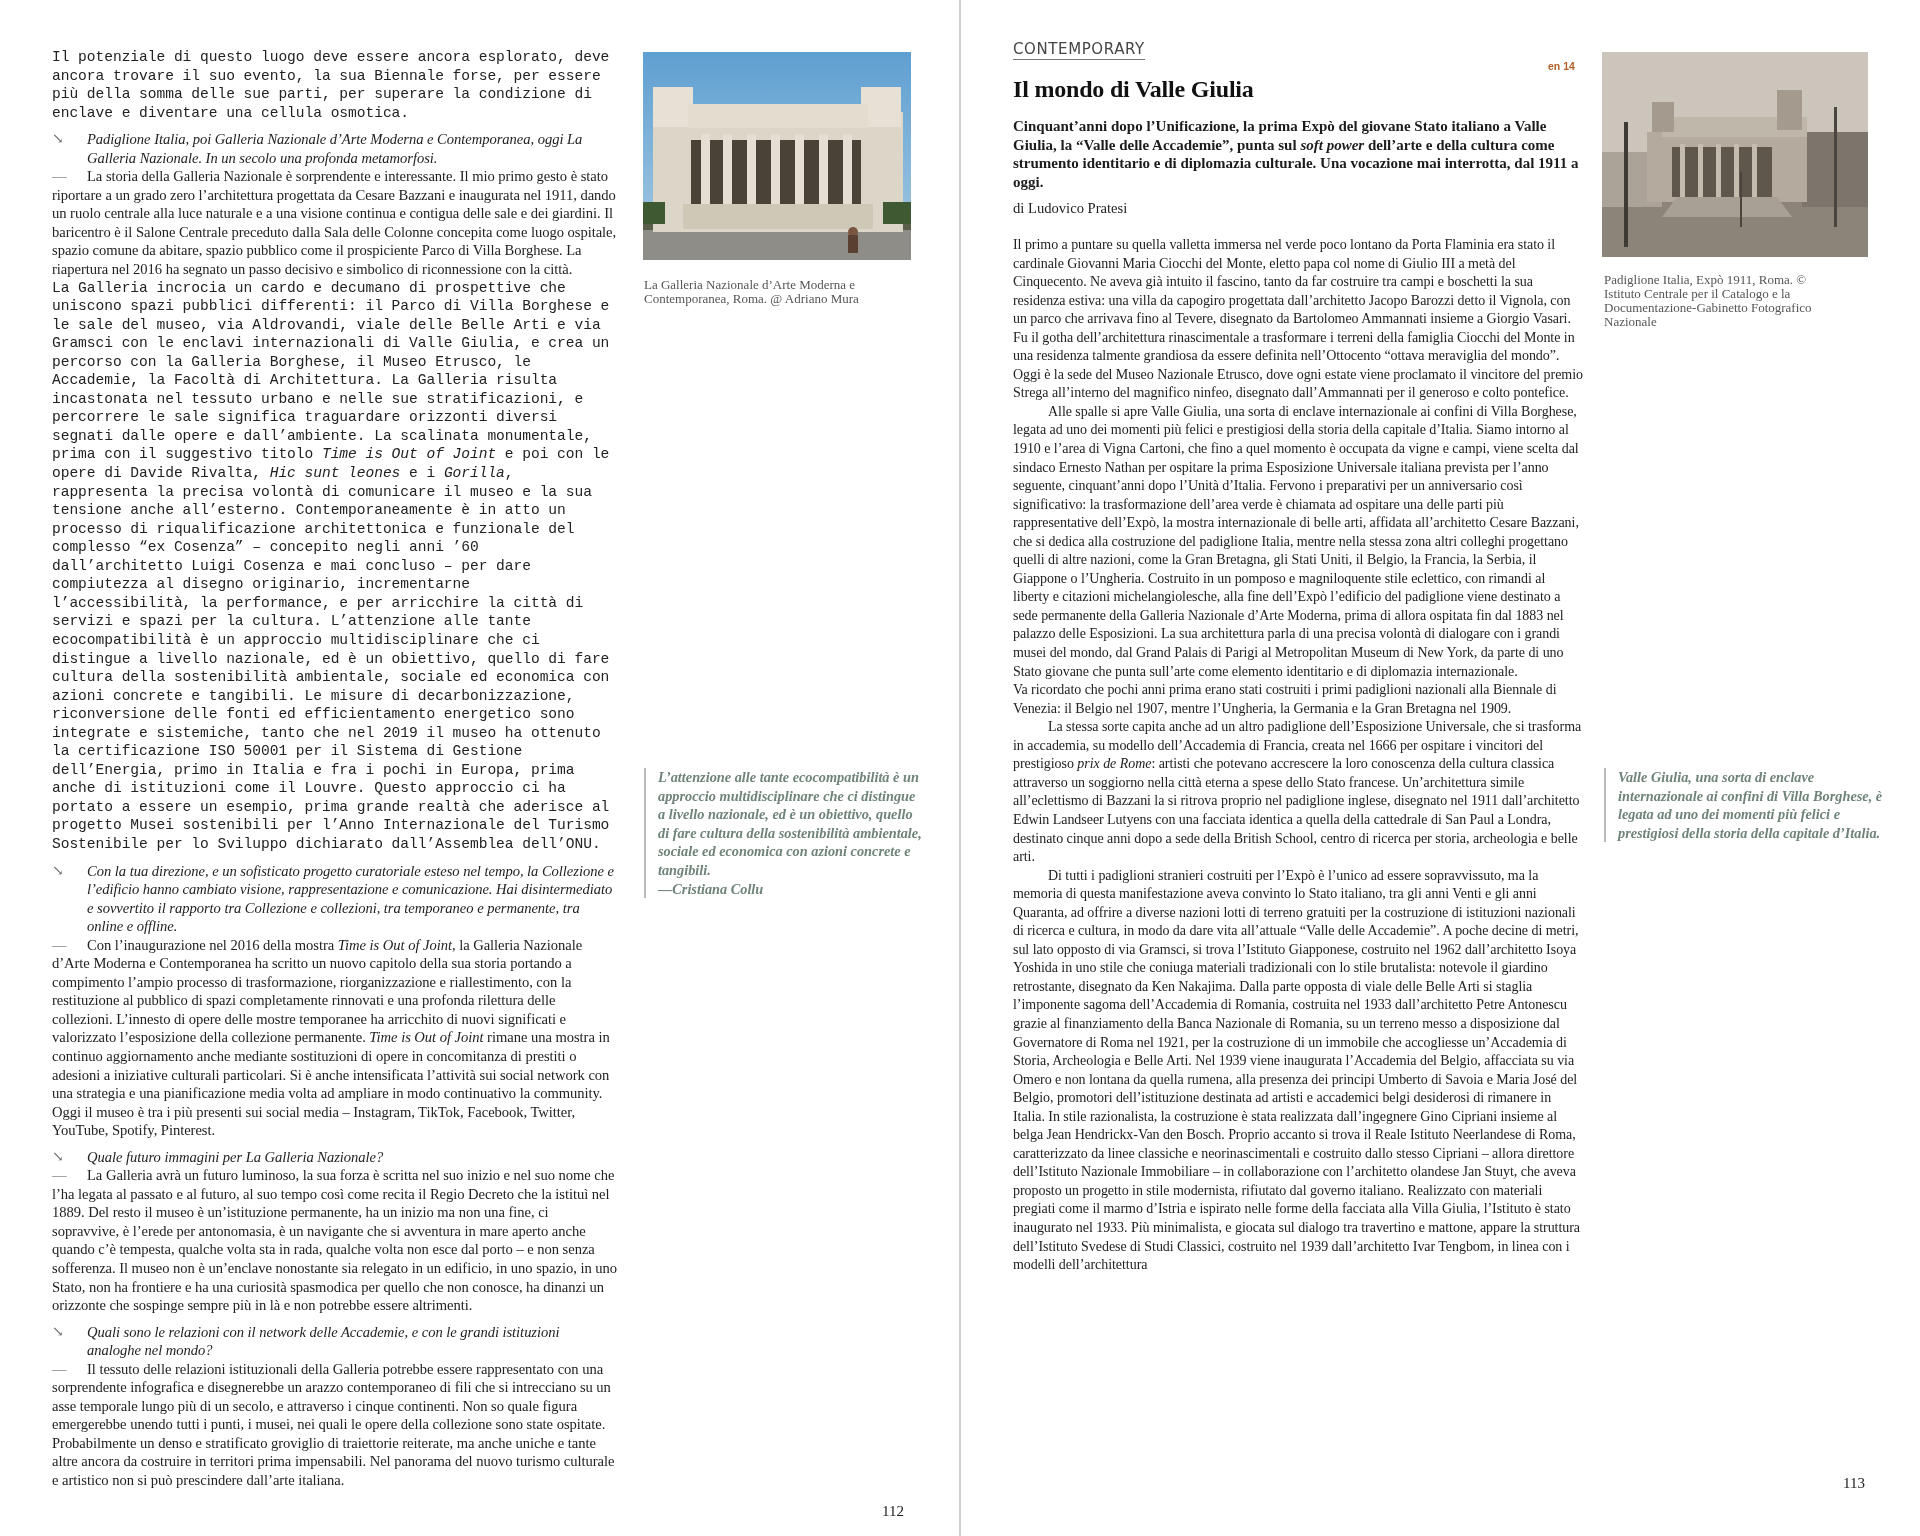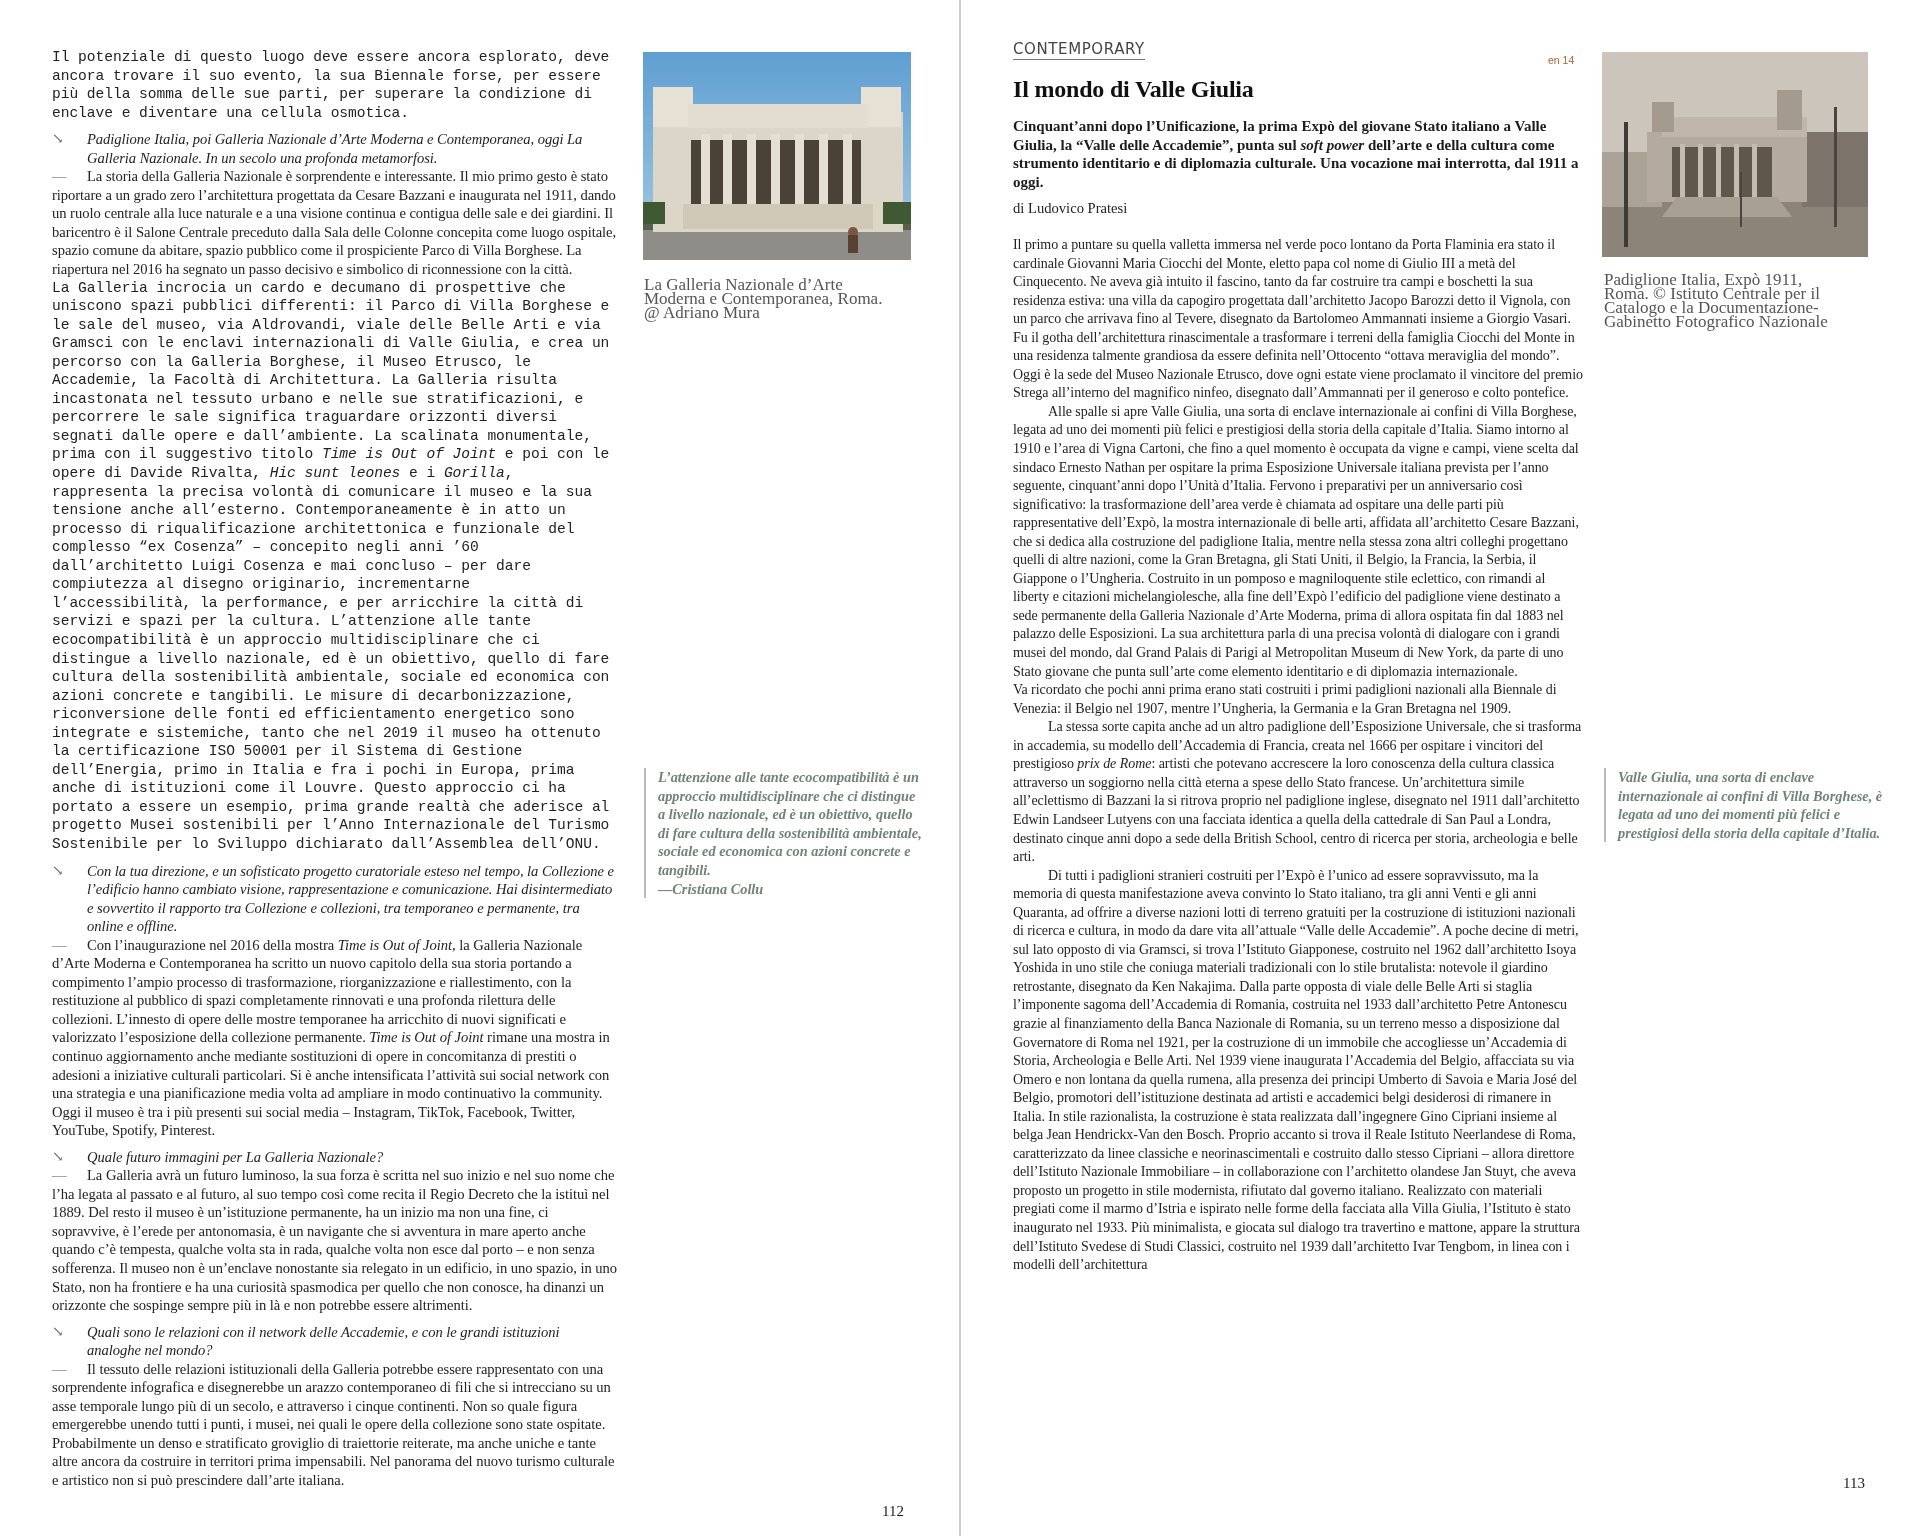--- a/index.html
+++ b/index.html
@@ -11,32 +11,32 @@
   
   .col-left { position:absolute; left:52px; top:48px; width:565px; font-size:14.6px; line-height:18.55px; letter-spacing:-0.05px; }
   .col-left p { margin:0;font-family:Liberation Mono, monospace; }
   .col-left .gap { height:8px; }
   .q { position:relative; padding-left:35px; font-style:italic; }
   .q .arrow { position:absolute; left:0; top:0; font-style:normal; color:#666; font-size:14px; }
   .a { position:relative; text-indent:35px; }
   .a .dash { position:absolute; left:0; top:0; text-indent:0; color:#888; }
   em { font-style:italic; }
   .photo { position:absolute; overflow:hidden; }
-  .caption { position:absolute; font-size:17px; line-height:14px; color:#555; }
+  .caption { position:absolute; font-size:13px; line-height:14px; color:#555; }
 
   .pull { position:absolute; border-left:2px solid #b9b9b9; padding-left:12px; font-style:italic; font-weight:bold;
           color:#6f8378; font-size:14.3px; line-height:18.6px; }
   .pull .attr { padding-right:0;font-style:italic; }
 
   .pagenum { position:absolute; font-size:15px; color:#222; }
 
   
   .section { position:absolute; left:1013px; top:40px; font-family:"DejaVu Sans","Liberation Sans",sans-serif;
              font-size:15px; letter-spacing:0.6px; color:#444; border-bottom:1.5px solid #777; padding-bottom:1px; }
-  .ref { position:absolute; left:1548px; top:54px; font-family:"Liberation Sans","DejaVu Sans",sans-serif; font-weight:normal;
+  .ref { position:absolute; left:1548px; top:60px; font-family:"Liberation Sans","DejaVu Sans",sans-serif; font-weight:bold;
          font-size:10.5px; color:#b5602a; }
   .title { position:absolute; left:1013px; top:76px; font-size:24px; font-weight:bold; color:#111; letter-spacing:-0.2px; }
   .lead { position:absolute; left:1013px; top:117px; width:570px; font-size:15px; line-height:18.7px; font-weight:bold; color:#1c1c1c; }
   .byline { position:absolute; left:1013px; top:200px; font-size:14.6px; color:#222; }
   .col-right { position:absolute; left:1013px; top:236px; width:570px; font-size:14px; line-height:18.55px; letter-spacing:-0.05px; }
   .col-right p { margin:0; }
   .col-right .ind { text-indent:35px; }
 </style>
 </head>
 <body>

